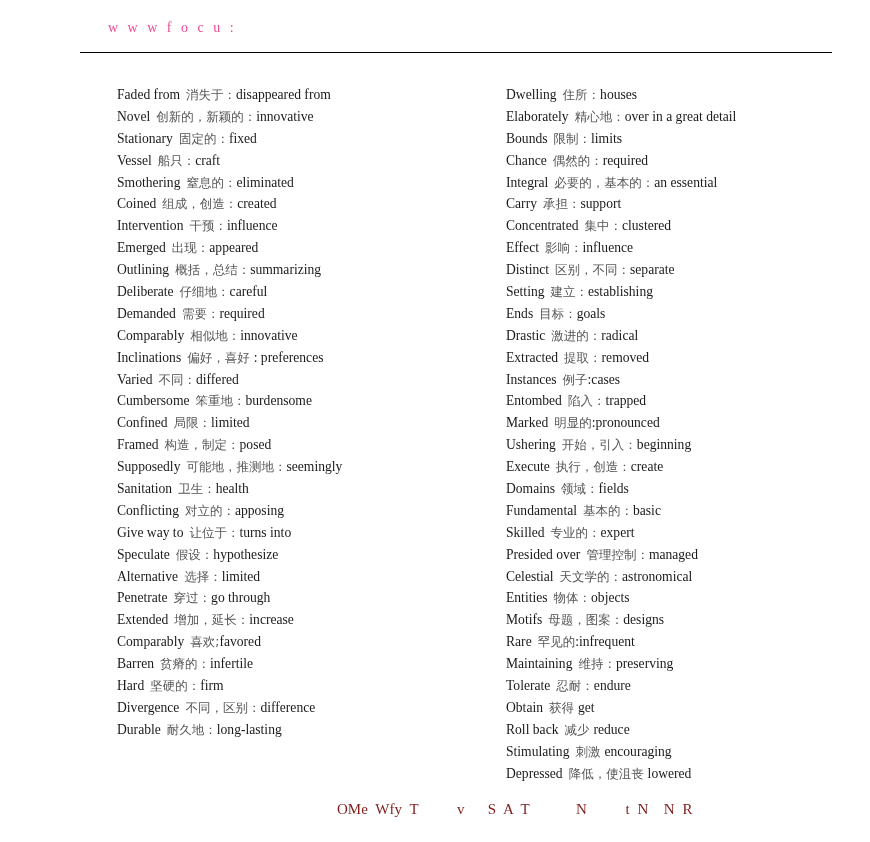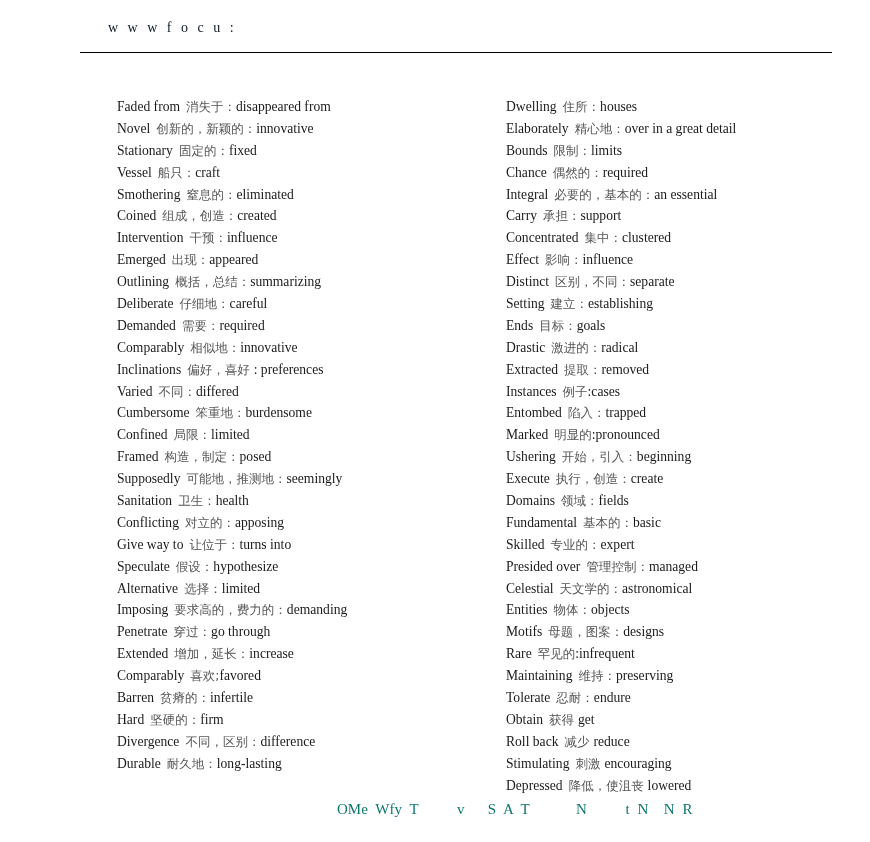--- a/index.html
+++ b/index.html
@@ -1,27 +1,27 @@
 <!DOCTYPE html>
 <html><head>
 <meta charset="utf-8">
 <style>
   html, body { margin:0; padding:0; background:#ffffff; }
   body { width:870px; height:842px; position:relative; overflow:hidden;
          font-family:"Liberation Serif","DejaVu Serif",serif; color:#1a1a1a; }
-  .header-text { position:absolute; left:108px; top:20px; font-size:14px; letter-spacing:3px; color:#0f172a; }
+  .header-text { position:absolute; left:108px; top:20px; font-size:14px; letter-spacing:3px; color:#ec4899; }
   .header-rule { position:absolute; left:80px; top:52px; width:752px; height:0; border-top:1.5px solid #000; }
-  .col { position:absolute; top:84px;margin-top:12px; }
+  .col { position:absolute; top:84px; }
   .col-left { left:117px; }
   .col-right { left:506px; }
   .entry { height:21.9px; line-height:21.9px; font-size:13.6px; white-space:nowrap; }
   .en { color:#1a1a1a; }
   .zh { color:#555; margin:0 0 0 6px; font-family:"DejaVu Sans",sans-serif; font-size:12.5px; }
   .def { color:#1a1a1a; }
-  .footer-text { position:absolute; left:337px; top:801px; font-size:15px; word-spacing:4px; color:#0f766e; white-space:pre; }
+  .footer-text { position:absolute; left:337px; top:801px; font-size:15px; word-spacing:4px; color:#7f1d1d; white-space:pre; }
 </style>
 </head>
 <body>
 
 <div>
   <div class="header-text">w w w f o c u :</div>
   <div class="header-rule"></div>
 </div>
 
 <div class="col col-left" id="col-left">
@@ -41,21 +41,20 @@
     <div class="entry"><span class="en">Varied</span><span class="zh">不同：</span><span class="def">differed</span></div>
     <div class="entry"><span class="en">Cumbersome</span><span class="zh">笨重地：</span><span class="def">burdensome</span></div>
     <div class="entry"><span class="en">Confined</span><span class="zh">局限：</span><span class="def">limited</span></div>
     <div class="entry"><span class="en">Framed</span><span class="zh">构造，制定：</span><span class="def">posed</span></div>
     <div class="entry"><span class="en">Supposedly</span><span class="zh">可能地，推测地：</span><span class="def">seemingly</span></div>
     <div class="entry"><span class="en">Sanitation</span><span class="zh">卫生：</span><span class="def">health</span></div>
     <div class="entry"><span class="en">Conflicting</span><span class="zh">对立的：</span><span class="def">apposing</span></div>
     <div class="entry"><span class="en">Give way to</span><span class="zh">让位于：</span><span class="def">turns into</span></div>
     <div class="entry"><span class="en">Speculate</span><span class="zh">假设：</span><span class="def">hypothesize</span></div>
     <div class="entry"><span class="en">Alternative</span><span class="zh">选择：</span><span class="def">limited</span></div>
-    <div class="entry"><span class="en">Imposing</span><span class="zh">要求高的，费力的：</span><span class="def">demanding</span></div>
     <div class="entry"><span class="en">Penetrate</span><span class="zh">穿过：</span><span class="def">go through</span></div>
     <div class="entry"><span class="en">Extended</span><span class="zh">增加，延长：</span><span class="def">increase</span></div>
     <div class="entry"><span class="en">Comparably</span><span class="zh">喜欢;</span><span class="def">favored</span></div>
     <div class="entry"><span class="en">Barren</span><span class="zh">贫瘠的：</span><span class="def">infertile</span></div>
     <div class="entry"><span class="en">Hard</span><span class="zh">坚硬的：</span><span class="def">firm</span></div>
     <div class="entry"><span class="en">Divergence</span><span class="zh">不同，区别：</span><span class="def">difference</span></div>
     <div class="entry"><span class="en">Durable</span><span class="zh">耐久地：</span><span class="def">long-lasting</span></div>
   </div>
 <div class="col col-right" id="col-right">
     <div class="entry"><span class="en">Dwelling</span><span class="zh">住所：</span><span class="def">houses</span></div>

